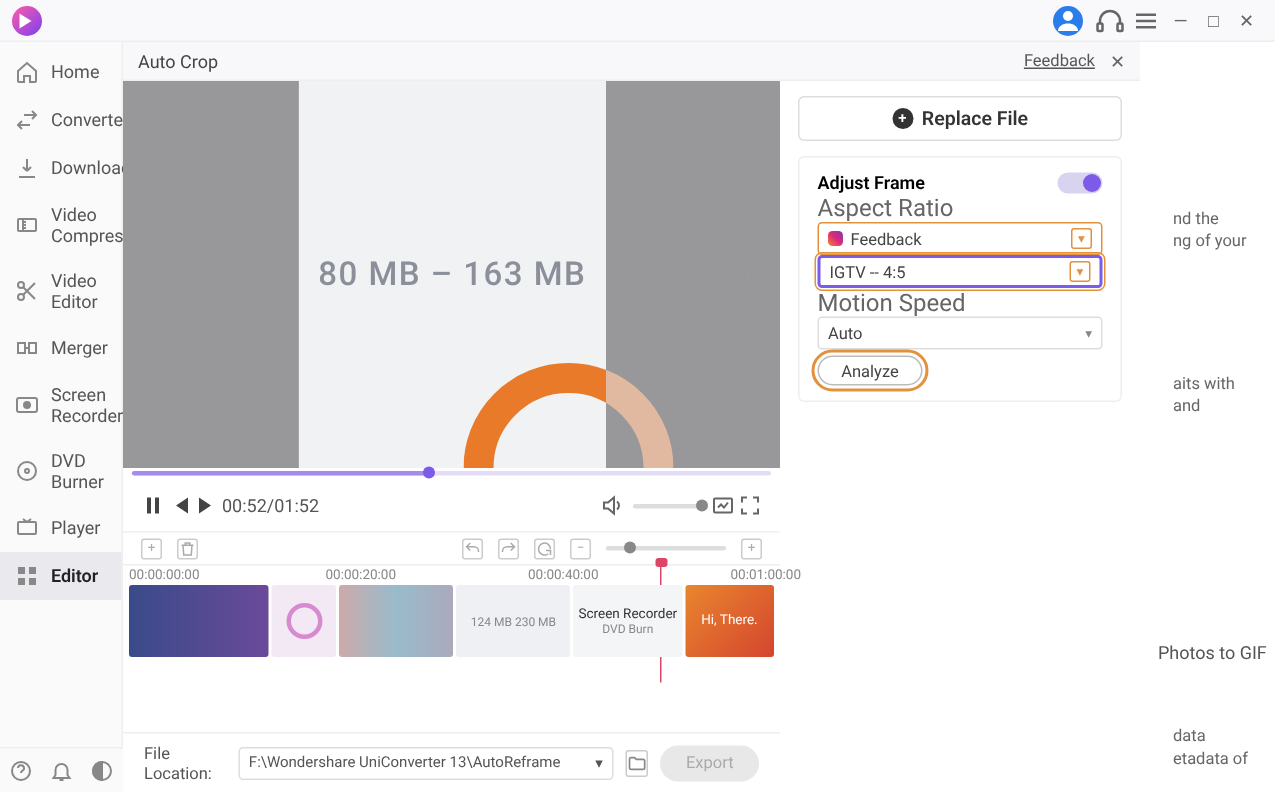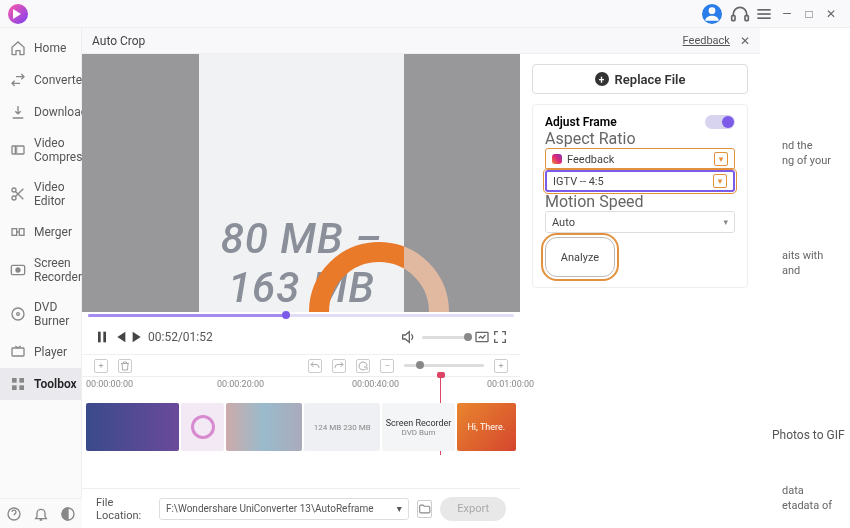--- a/index.html
+++ b/index.html
@@ -22,39 +22,39 @@
 .bg-hint2 { position:absolute; left:700px; top:220px; font-size:11px; color:#666; line-height:1.4; }
 .bg-card { position:absolute; left:690px; top:400px; font-size:12px; color:#555; }
 .bg-foot { position:absolute; left:700px; top:455px; font-size:11px; color:#666; line-height:1.4; }
 .modal { position:absolute; left:0px; top:0px; width:678px; height:calc(100% - 0px); background:#fff; display:flex; flex-direction:column; }
 .modal-header { height:26px; display:flex; align-items:center; padding:0 10px; background:#f8f8fb; border-bottom:1px solid #eee; font-size:12px; color:#444; }
 .modal-header .spacer { flex:1; }
 .modal-header .feedback { text-decoration:underline; color:#555; margin-right:10px; cursor:pointer; font-size:11px; }
 .modal-body { flex:1; display:flex; }
 .preview-col { width:438px; display:flex; flex-direction:column; }
 .video { position:relative; height:258px; background:#1a1a1a; overflow:hidden; }
-.crop-frame { position:absolute; left:117px; top:0; width:205px; height:258px; background:#f1f2f4; display:flex; align-items:flex-end; color:#8a8f99; font-size:42px; font-weight:500; letter-spacing:1px;font-style:italic; }
+.crop-frame { position:absolute; left:117px; top:0; width:205px; height:258px; background:#f1f2f4; display:flex; align-items:center; color:#8a8f99; font-size:22px; font-weight:500; letter-spacing:1px; }
 .crop-frame .txt { width:100%; text-align:center; }
 .arc { position:absolute; left:110px; bottom:-70px; width:140px; height:140px; border:20px solid #e87a2a; border-radius:50%; clip-path:inset(0 0 50% 0); }
 .side-strip-l { position:absolute; left:0; top:0; width:117px; height:100%; background:rgba(220,220,224,0.65); }
 .side-strip-r { position:absolute; right:0; top:0; width:116px; height:100%; background:rgba(220,220,224,0.65); display:flex; align-items:center; justify-content:flex-end; color:#999; font-size:28px; padding-right:6px; }
 .scrub { height:8px; background:#fff; position:relative; }
 .scrub-bar { position:absolute; left:6px; right:6px; top:2px; height:3px; background:#e2dcf7; border-radius:2px; }
 .scrub-fill { position:absolute; left:6px; top:2px; height:3px; width:198px; background:#a58bf0; border-radius:2px; }
 .scrub-knob { position:absolute; left:200px; top:-1px; width:8px; height:8px; border-radius:50%; background:#7b5be8; }
 .controls { height:34px; display:flex; align-items:center; padding:0 12px; gap:2px; font-size:12px; color:#555; }
 .ctrl-ic { width:16px; height:16px; display:flex; align-items:center; justify-content:center; cursor:pointer; }
 .vol { display:flex; align-items:center; gap:6px; }
 .vol-track { width:50px; height:3px; background:#ddd; position:relative; border-radius:2px; }
 .vol-knob { position:absolute; right:0; top:-3px; width:8px; height:8px; border-radius:50%; background:#888; }
 .timebar { height:22px; display:flex; align-items:center; gap:10px; padding:0 12px; border-top:1px solid #f0f0f0; }
 .tb-ic { width:14px; height:14px; border:1px solid #ccc; border-radius:2px; font-size:9px; display:flex; align-items:center; justify-content:center; color:#aaa; cursor:pointer; }
 .zoom-track { width:80px; height:3px; background:#ddd; position:relative; border-radius:2px; }
 .zoom-knob { position:absolute; left:12px; top:-3px; width:8px; height:8px; border-radius:50%; background:#888; }
-.ruler { height:27px; position:relative; border-top:1px solid #eee; font-size:9px; color:#888; }
+.ruler { height:14px; position:relative; border-top:1px solid #eee; font-size:9px; color:#888; }
 .ruler span { position:absolute; top:2px; }
 .playhead { position:absolute; left:358px; top:-2px; width:0; height:80px; border-left:1px solid #d46; }
 .playhead::before { content:""; position:absolute; left:-4px; top:-3px; width:8px; height:6px; background:#d46; border-radius:2px; }
 .thumbs { height:56px; display:flex; gap:2px; padding:0 4px; overflow:hidden; position:relative; }
 .thumb { height:48px; border-radius:2px; font-size:8px; color:#fff; display:flex; align-items:center; justify-content:center; }
 .filebar { height:40px; display:flex; align-items:center; gap:8px; padding:0 14px; border-top:1px solid #eee; font-size:11px; color:#555; margin-top:auto; }
 .file-select { flex:0 0 250px; height:22px; border:1px solid #ddd; border-radius:3px; display:flex; align-items:center; padding:0 6px; font-size:10px; color:#555; justify-content:space-between; }
 .folder-ic { width:18px; height:18px; border:1px solid #ccc; border-radius:2px; display:flex; align-items:center; justify-content:center; font-size:10px; }
 .export-btn { margin-left:auto; width:78px; height:24px; border-radius:12px; background:#e8e8e8; color:#aaa; font-size:11px; display:flex; align-items:center; justify-content:center; }
 .right-panel { flex:1; background:#fff; padding:10px 12px; display:flex; flex-direction:column; gap:10px; }
@@ -64,21 +64,21 @@
 .adjust-head { display:flex; align-items:center; justify-content:space-between; font-size:12px; font-weight:600; }
 .toggle { width:30px; height:14px; border-radius:7px; background:#d8d3ef; position:relative; cursor:pointer; }
 .toggle::after { content:""; position:absolute; right:1px; top:1px; width:12px; height:12px; border-radius:50%; background:#7b5be8; }
 .field-label { font-size:16px; color:#666; }
 .select { height:22px; border:1px solid #ddd; border-radius:3px; display:flex; align-items:center; padding:0 6px; font-size:11px; color:#444; justify-content:space-between; cursor:pointer; }
 .select.hl { border:1.5px solid #e3913d; }
 .select.hl .chev { width:14px; height:14px; border:1px solid #e3913d; border-radius:2px; display:flex; align-items:center; justify-content:center; font-size:9px; color:#e3913d; }
 .select.hl2 { border:2px solid #7b5be8; outline:1.5px solid #e3913d; outline-offset:1px; }
 .select .chev { font-size:9px; color:#888; }
 .insta-dot { width:10px; height:10px; border-radius:3px; background:linear-gradient(45deg,#f58529,#dd2a7b,#8134af); margin-right:5px; }
-.analyze { width:70px; height:40px; border:1px solid #bbb; border-radius:12px; font-size:11px; color:#444; display:flex; align-items:center; justify-content:center; outline:2px solid #e3913d; outline-offset:2px; cursor:pointer; align-self:flex-start; margin-top:4px; }
+.analyze { width:70px; height:20px; border:1px solid #bbb; border-radius:12px; font-size:11px; color:#444; display:flex; align-items:center; justify-content:center; outline:2px solid #e3913d; outline-offset:2px; cursor:pointer; align-self:flex-start; margin-top:4px; }
 .footer { position:absolute; left:0; bottom:0; width:82px; height:30px; display:flex; align-items:center; justify-content:space-around; border-top:1px solid #eee; background:#fafafb; }
 .footer .f-ic { width:16px; height:16px; color:#888; font-size:13px; }
 svg { width:100%; height:100%; }
 </style>
 </head>
 <body>
 
 <div class="titlebar">
   <div class="logo"></div>
   <div class="spacer"></div>
@@ -191,21 +191,21 @@
       </div>
     <div class="side-item active">
         <span class="side-ic">
           <svg viewBox="0 0 24 24" fill="currentColor">
             <rect x="3" y="3" width="7" height="7"></rect>
             <rect x="14" y="3" width="7" height="7"></rect>
             <rect x="3" y="14" width="7" height="7"></rect>
             <rect x="14" y="14" width="7" height="7"></rect>
           </svg>
         </span>
-        <span>Toolbox</span>
+        <span>Editor</span>
       </div>
   </div>
 
   <div class="content">
     <div class="bg-hint"><span>nd the</span><br><span>ng of your</span></div>
     <div class="bg-hint2"><span>aits with</span><br><span>and</span></div>
     <div class="bg-card">Photos to GIF</div>
     <div class="bg-foot"><span>data</span><br><span>etadata of</span></div>
 
     <div class="modal">

